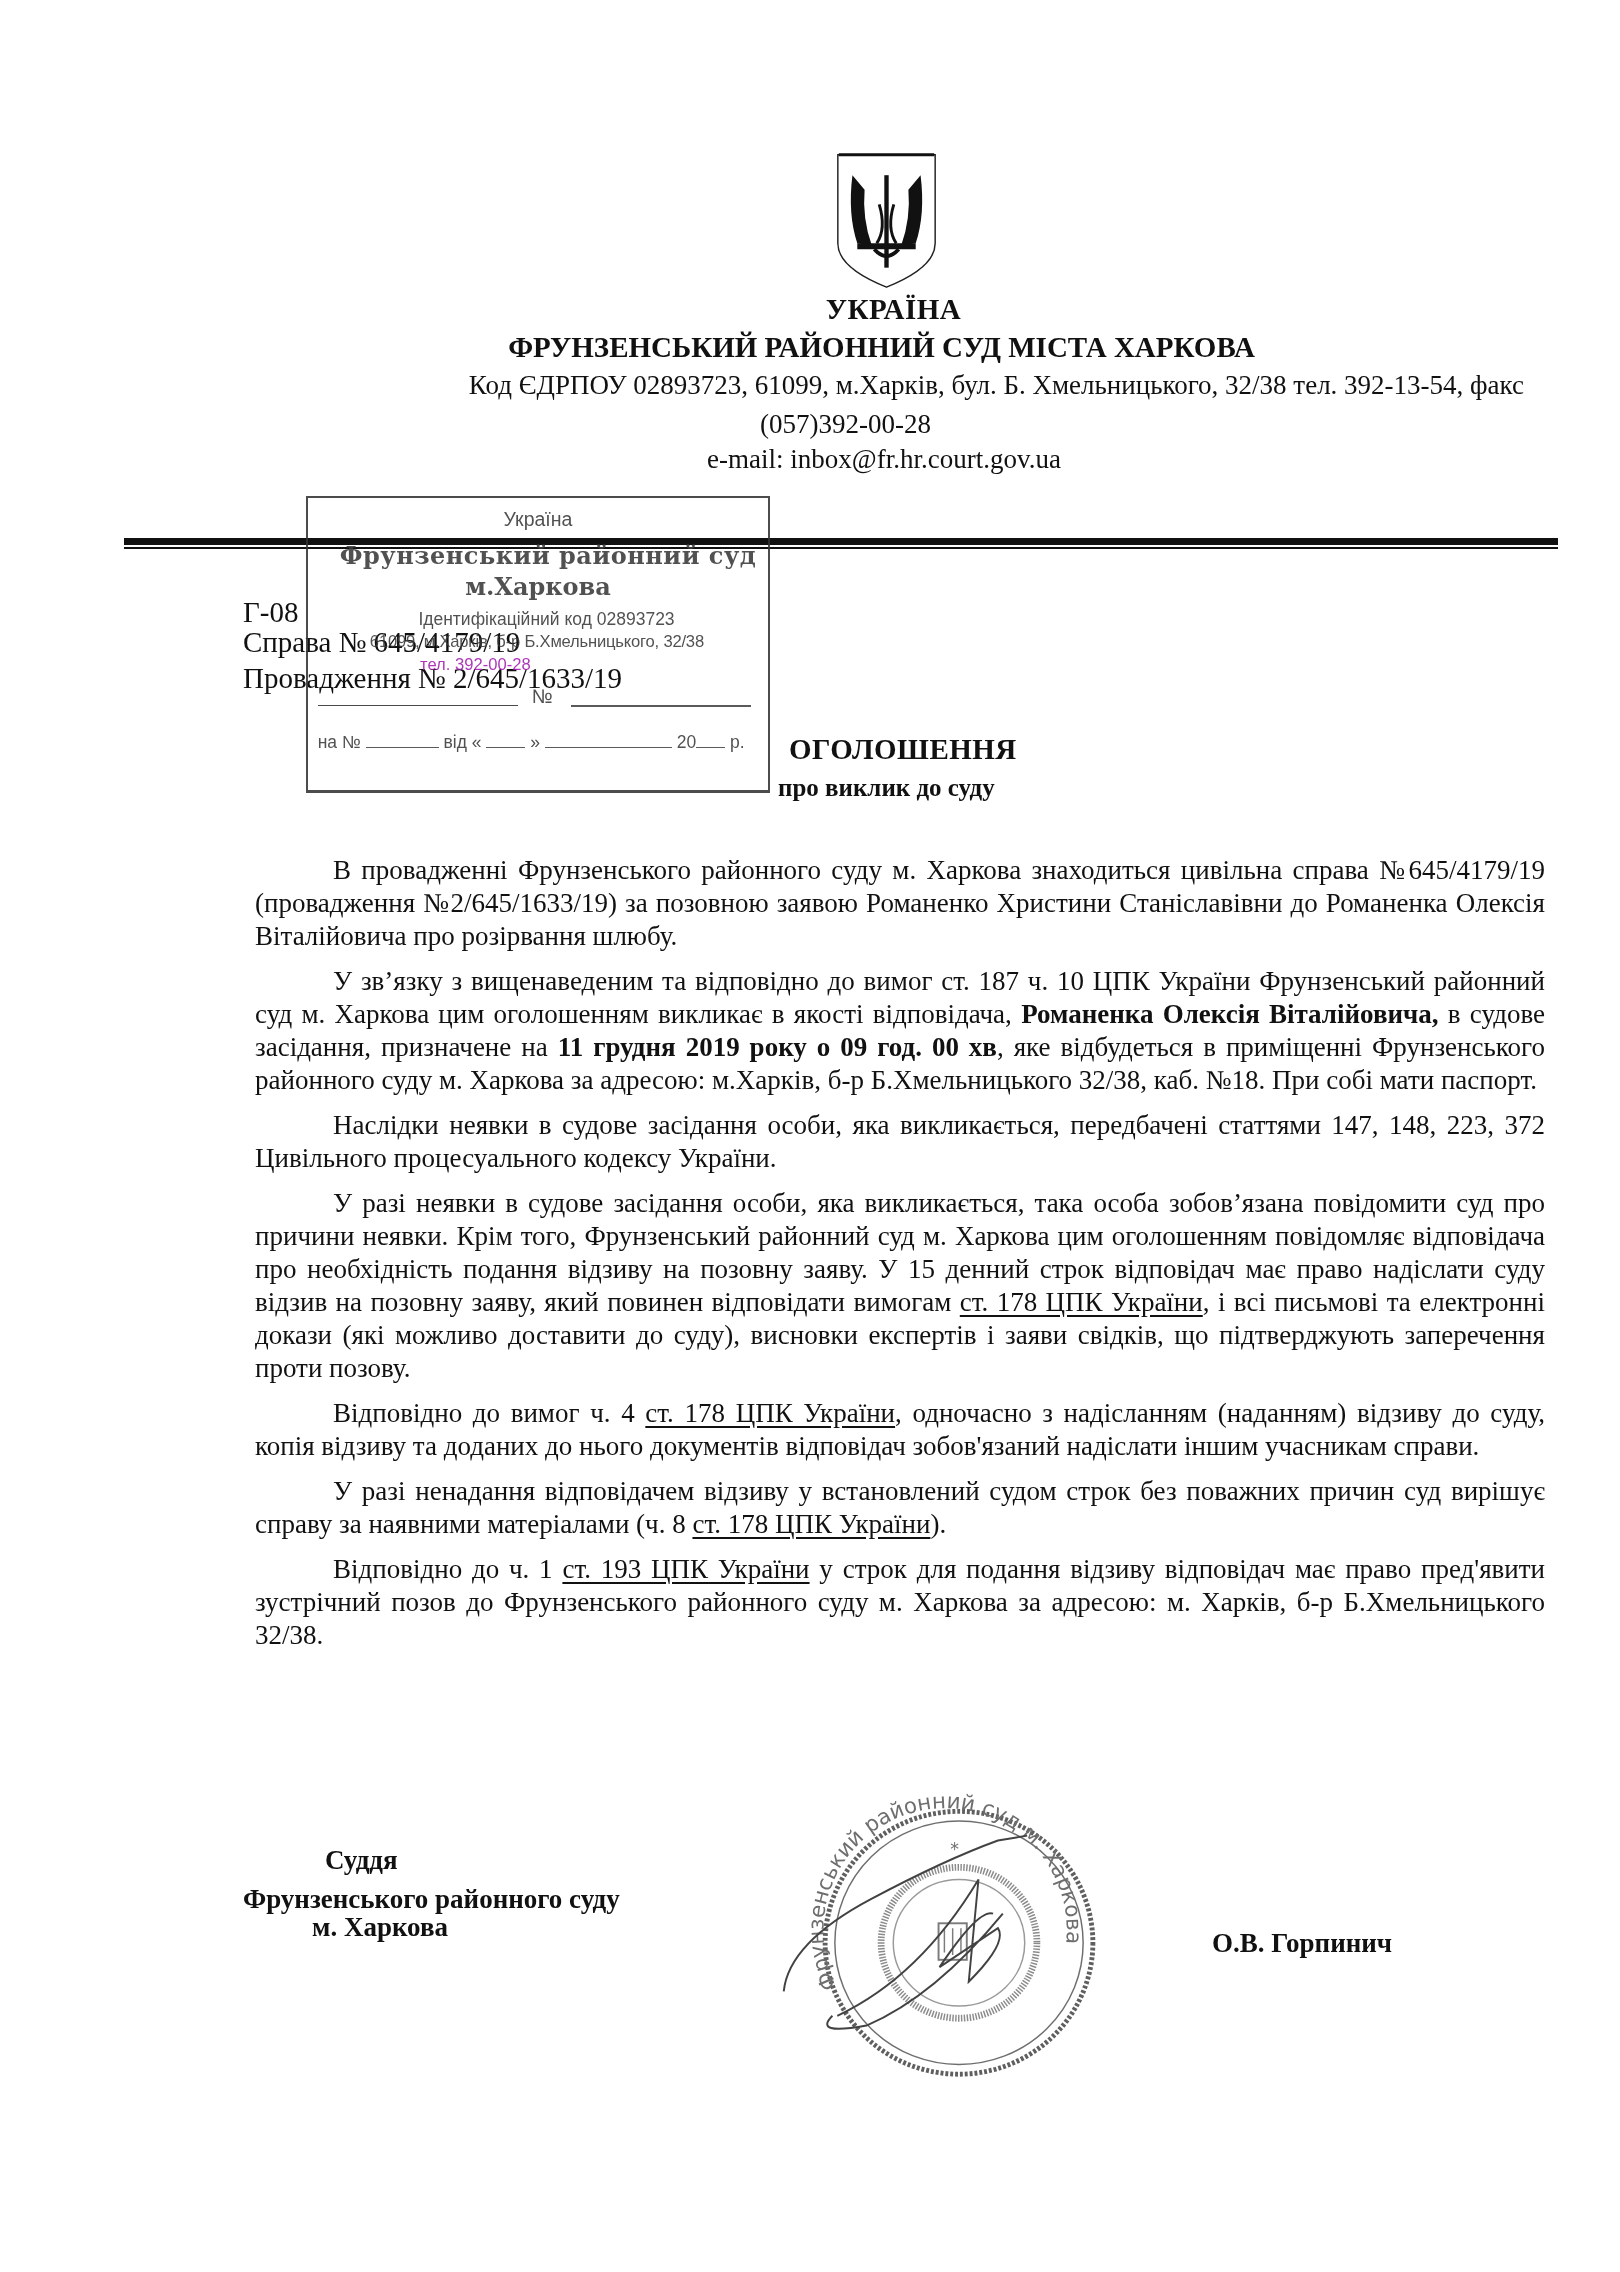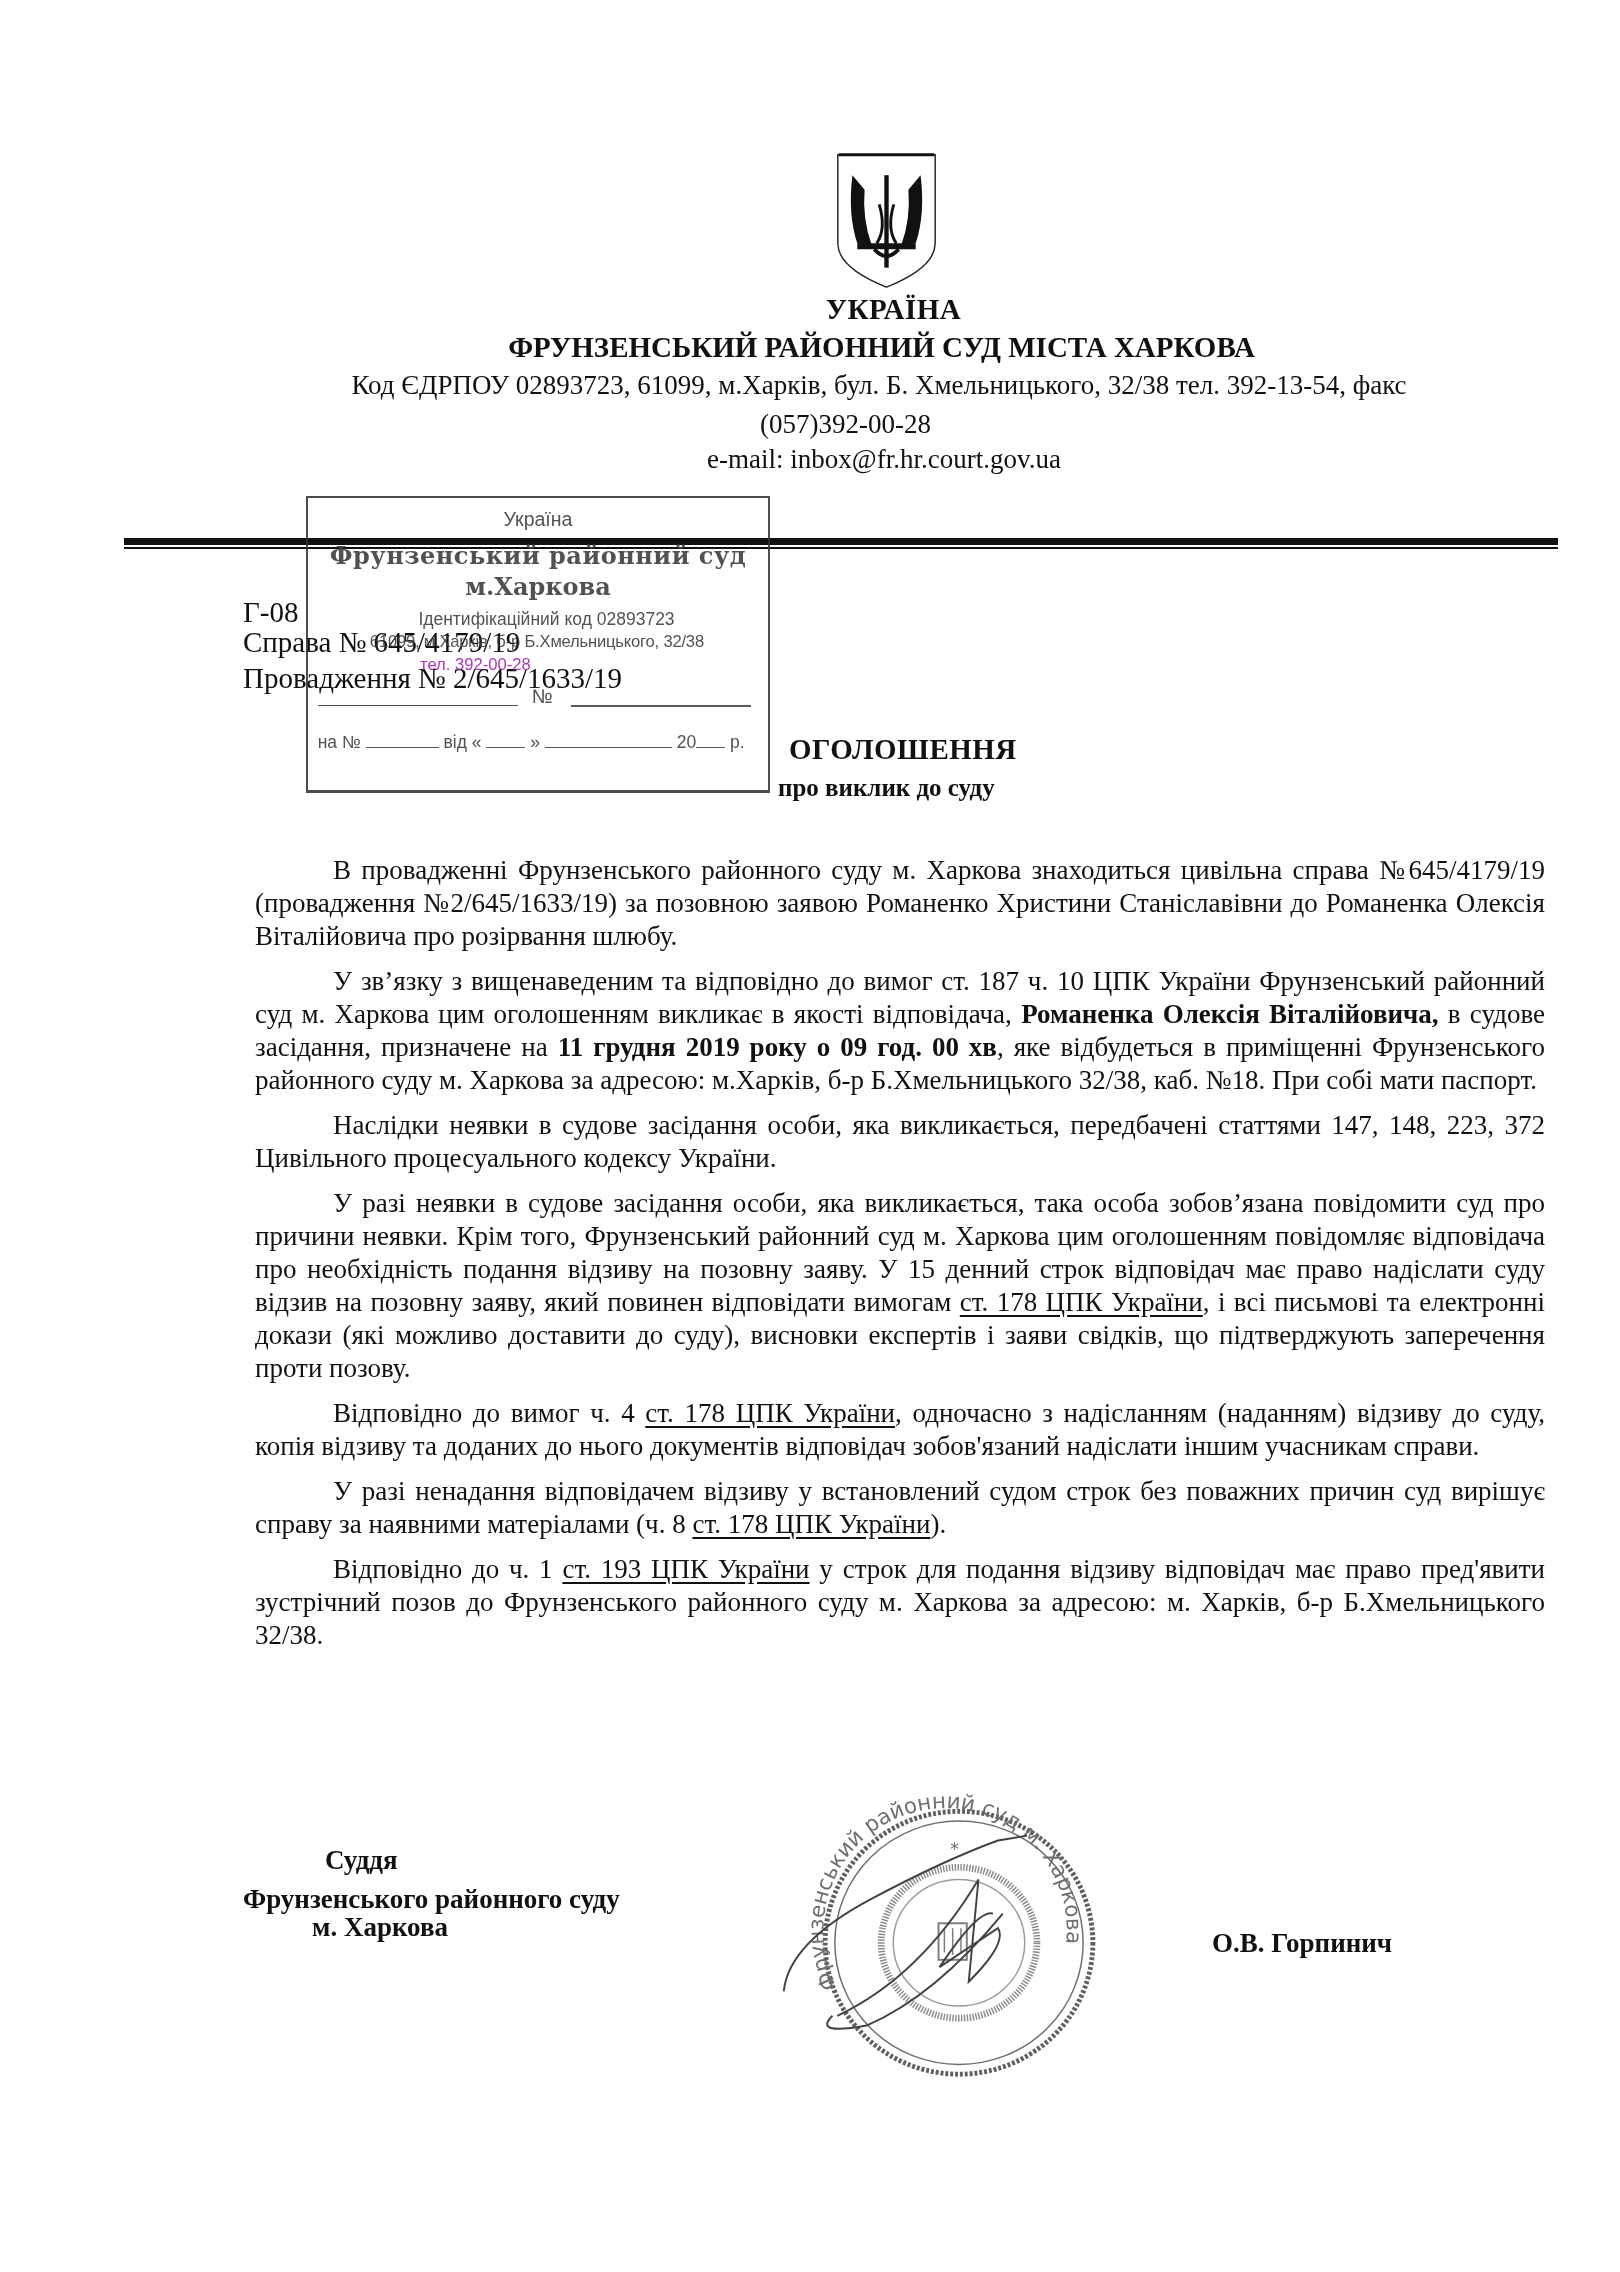--- a/index.html
+++ b/index.html
@@ -7,21 +7,21 @@
     width: 1620px; height: 2273px; position: relative; overflow: hidden;
     font-family: "Liberation Serif", "DejaVu Serif", serif;
     color: #111111;
   }
   .abs { position: absolute; }
 
   
   .coat { left: 828px; top: 146px; width: 117px; height: 146px; }
   .hdr-ukraine { top: 293px; font-size: 29px; font-weight: bold; letter-spacing: 0.5px; left: 806px; width: 175px; text-align: center; }
   .hdr-court { top: 331px; font-size: 29px; font-weight: bold; left: 453px; width: 857px; text-align:center; }
-  .hdr-contact { top: 370px; font-size: 27px; left: 222px; width: 1314px; text-align: center; }
+  .hdr-contact { top: 370px; font-size: 27px; left: 210px; width: 1314px; text-align: right; }
   .hdr-fax { top: 409px; font-size: 27px; left: 760px; width: 243px; text-align:left; }
   .hdr-email { top: 444px; font-size: 27px; left: 665px; width: 438px; text-align:center; }
 
   
   .rule-thick { left: 124px; top: 538px; width: 1434px; height: 6.8px; background: #111; }
   .rule-thin { left: 124px; top: 547px; width: 1434px; height: 2.4px; background: #111; }
 
   
   .ref { left: 243px; font-size: 29px; white-space: nowrap; }
   .ref-g { top: 589px; margin-top: 7px; }
@@ -30,21 +30,21 @@
 
   
   .reg-stamp {
     left: 306px; top: 496px; width: 460px; height: 292px;
     border-left: 2.4px solid #333; border-right: 2.9px solid #333;
     border-top: 2.4px solid #333; border-bottom: 3.9px solid #333;
     font-family: "Liberation Sans", "DejaVu Sans", sans-serif;
     color: #3a3a3a; opacity: 0.88;
   }
   .reg-stamp .s-country { position: absolute; top: 9.7px; left: 0; width: 100%; text-align: center; font-size: 19.5px; }
-  .reg-stamp .s-court { position: absolute; top: 43px; left: 0; width: 100%; text-align: center; font-size: 24px; font-weight: bold; letter-spacing: 0.5px; font-family: "DejaVu Serif", serif; }
+  .reg-stamp .s-court { position: absolute; top: 43px; left: 0; width: 100%; text-align: center; font-size: 24px; font-weight: bold; letter-spacing: 0.5px; font-family: "DejaVu Serif", serif; padding-left: 10px; }
   .reg-stamp .s-city { position: absolute; top: 74px; left: 0; width: 100%; text-align: center; font-size: 24px; font-weight: bold; font-family: "DejaVu Serif", serif; }
   .reg-stamp .s-code { position: absolute; top: 111px; left: 29px; width: 419px; text-align: center; font-size: 17.5px; }
   .reg-stamp .s-addr { position: absolute; top: 134px; left: 4.9px; width: 448px; text-align: center; font-size: 16.6px; letter-spacing: -0.2px; }
   .reg-stamp .s-tel { position: absolute; top: 157px; left: 112px; font-size: 16.6px; color: #a21caf; }
   .reg-stamp .s-no-row { position: absolute; top: 187px; left: 9.7px; width: 438px; height: 29px; }
   .reg-stamp .s-no-row .line1 { position: absolute; left: 0; top: 20.4px; width: 200px; border-bottom: 1.9px solid #333; }
   .reg-stamp .s-no-row .no { position: absolute; left: 214px; top: 0; font-size: 19.5px; }
   .reg-stamp .s-no-row .line2 { position: absolute; left: 253px; top: 20.4px; width: 180px; border-bottom: 2.4px solid #444; }
   .reg-stamp .s-ref-row { position: absolute; top: 234px; left: 9.7px; width: 443px; font-size: 17.5px; white-space: nowrap; }
   .reg-stamp .s-ref-row span.u { display: inline-block; border-bottom: 1.5px solid #444; height: 12.7px; vertical-align: baseline; }

